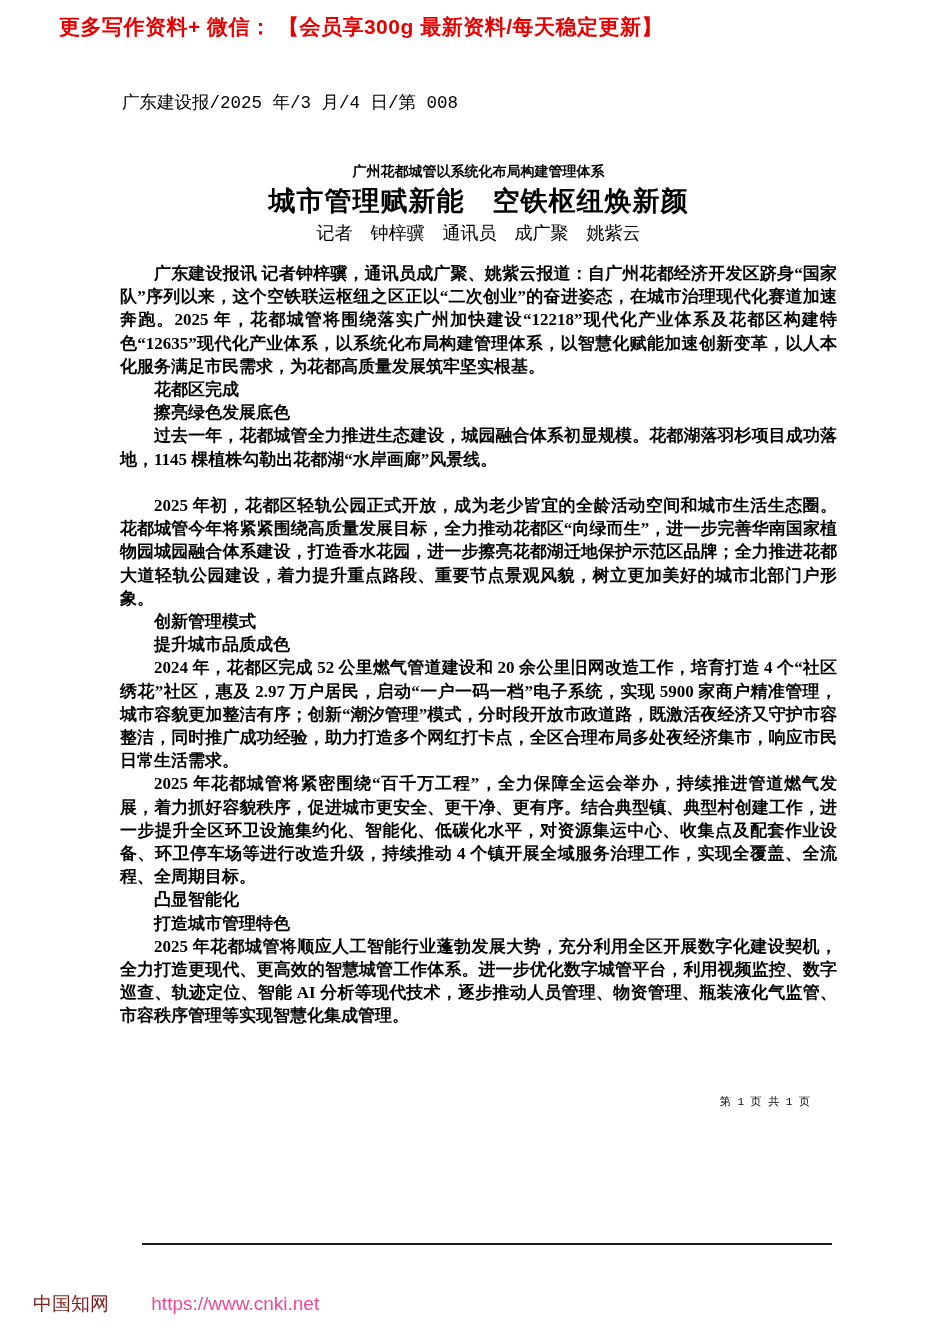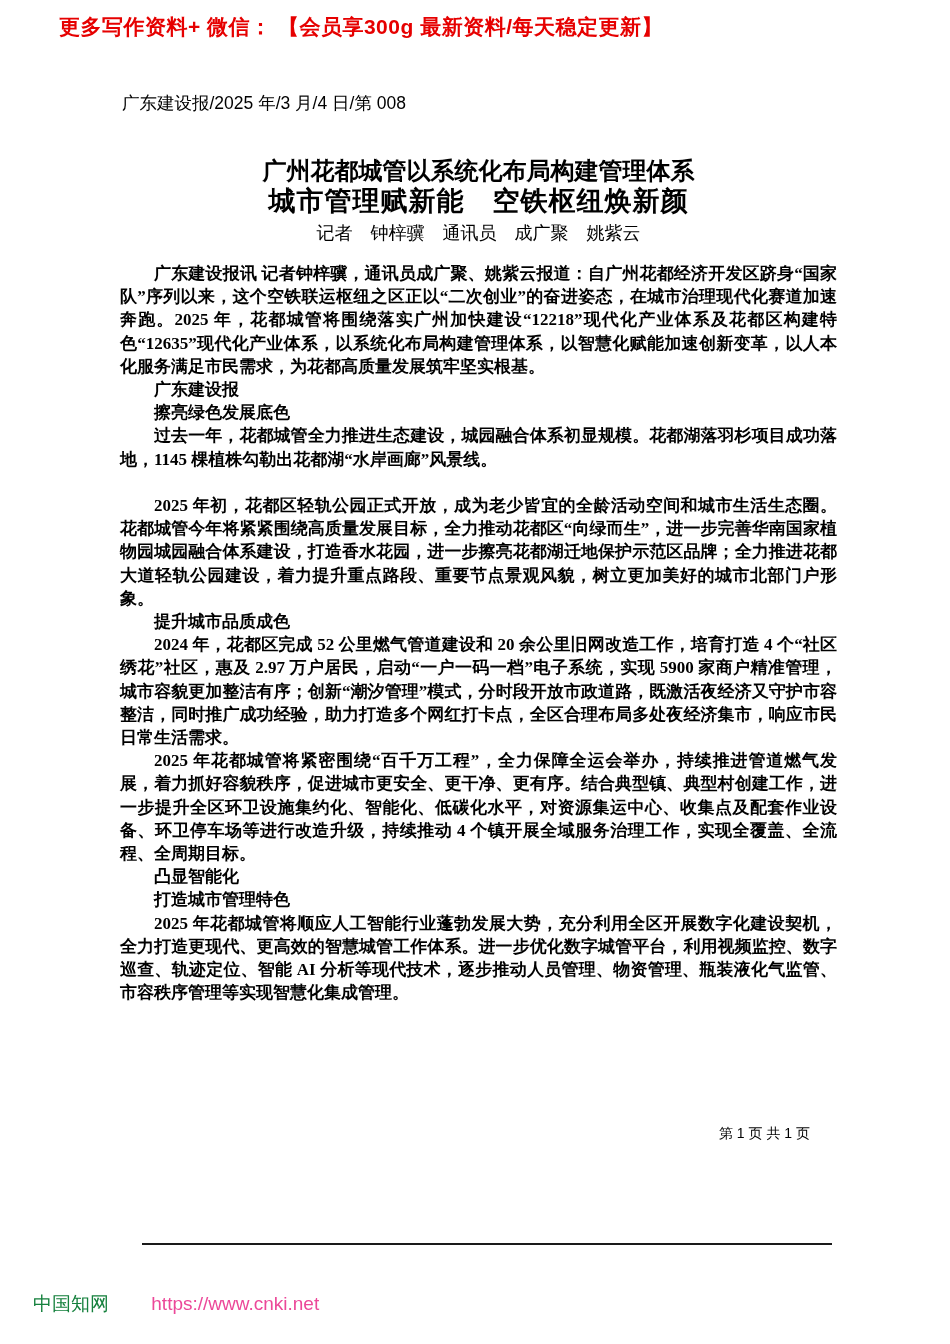--- a/index.html
+++ b/index.html
@@ -12,79 +12,79 @@
     color: #000;
   }
   .banner {
     position: absolute; left: 59px; top: 13px;
     font-size: 21px; font-weight: bold;
     letter-spacing: 0.5px;
     white-space: nowrap;
   }
   .doc-header {
     position: absolute; left: 122px; top: 90px;
-    font-family: Liberation Sans, sans-serif;
+    font-family: Liberation Mono, monospace;
     font-size: 17.5px; line-height: 26px;
   }
   .title-block {
     position: absolute; left: 120px; top: 160px; width: 717px;
     text-align: center;
   }
-  .subtitle { font-size: 24px; font-weight: bold; line-height: 22px; }
+  .subtitle { font-size: 14px; font-weight: bold; line-height: 22px; }
   .main-title { font-size: 27px; font-weight: bold; line-height: 32px; margin-top: 3px; letter-spacing: 1px; }
   .byline { font-size: 18px; line-height: 22px; margin-top: 5px; text-align: center; }
   .article {
     position: absolute; left: 120px; top: 262px; width: 717px;
     font-family: "Liberation Serif", "DejaVu Sans", sans-serif;
     font-size: 17px; line-height: 23.2px;
     text-align: justify;
   }
   .article p { margin: 0; padding: 0; }
   .article p.para, .article p.heading { text-indent: 2em; font-weight: bold; }
   .article p.spacer { height: 23.2px; }
   .page-footer {
     position: absolute; right: 140px; top: 1094px;
-    font-family: Liberation Sans, sans-serif;
-    font-size: 14px;
-    margin-top: 31px;
+    font-family: Liberation Mono, monospace;
+    font-size: 11px;
   }
   .divider {
     position: absolute; left: 142px; top: 1243px;
     width: 690px; height: 2px; background: #1a1a1a;
   }
   .watermark {
     position: absolute; left: 33px; top: 1291px;
     font-size: 19px; white-space: nowrap;
   }
-  .wm-name { color: #15803d; margin-top: 13px; }
+  .wm-name { color: #7f1d1d; margin-top: 13px; }
   .wm-url  { color: #ec4899; margin-left: 37px; }
 </style>
 </head>
 <body>
 
 <div class="banner" style="color: rgb(230, 0, 0);">更多写作资料+ 微信： 【会员享300g 最新资料/每天稳定更新】</div>
 
 <div class="doc-header">
   <div>广东建设报/2025 年/3 月/4 日/第 008</div>
 </div>
 
 <div class="title-block">
   <div class="subtitle">广州花都城管以系统化布局构建管理体系</div>
   <div class="main-title">城市管理赋新能　空铁枢纽焕新颜</div>
   <div class="byline">记者　钟梓骥　通讯员　成广聚　姚紫云</div>
 </div>
 
 <div class="article">
 
 <p class="para">广东建设报讯 记者钟梓骥，通讯员成广聚、姚紫云报道：自广州花都经济开发区跻身“国家队”序列以来，这个空铁联运枢纽之区正以“二次创业”的奋进姿态，在城市治理现代化赛道加速奔跑。2025 年，花都城管将围绕落实广州加快建设“12218”现代化产业体系及花都区构建特色“12635”现代化产业体系，以系统化布局构建管理体系，以智慧化赋能加速创新变革，以人本化服务满足市民需求，为花都高质量发展筑牢坚实根基。</p>
-    <p class="heading">广东建设报</p>
+    <p class="heading">花都区完成</p>
     <p class="heading">擦亮绿色发展底色</p>
     <p class="para">过去一年，花都城管全力推进生态建设，城园融合体系初显规模。花都湖落羽杉项目成功落地，1145 棵植株勾勒出花都湖“水岸画廊”风景线。</p>
     <p class="spacer"></p>
     <p class="para">2025 年初，花都区轻轨公园正式开放，成为老少皆宜的全龄活动空间和城市生活生态圈。花都城管今年将紧紧围绕高质量发展目标，全力推动花都区“向绿而生”，进一步完善华南国家植物园城园融合体系建设，打造香水花园，进一步擦亮花都湖迁地保护示范区品牌；全力推进花都大道轻轨公园建设，着力提升重点路段、重要节点景观风貌，树立更加美好的城市北部门户形象。</p>
+    <p class="heading">创新管理模式</p>
     <p class="heading">提升城市品质成色</p>
     <p class="para">2024 年，花都区完成 52 公里燃气管道建设和 20 余公里旧网改造工作，培育打造 4 个“社区绣花”社区，惠及 2.97 万户居民，启动“一户一码一档”电子系统，实现 5900 家商户精准管理，城市容貌更加整洁有序；创新“潮汐管理”模式，分时段开放市政道路，既激活夜经济又守护市容整洁，同时推广成功经验，助力打造多个网红打卡点，全区合理布局多处夜经济集市，响应市民日常生活需求。</p>
     <p class="para">2025 年花都城管将紧密围绕“百千万工程”，全力保障全运会举办，持续推进管道燃气发展，着力抓好容貌秩序，促进城市更安全、更干净、更有序。结合典型镇、典型村创建工作，进一步提升全区环卫设施集约化、智能化、低碳化水平，对资源集运中心、收集点及配套作业设备、环卫停车场等进行改造升级，持续推动 4 个镇开展全域服务治理工作，实现全覆盖、全流程、全周期目标。</p>
     <p class="heading">凸显智能化</p>
     <p class="heading">打造城市管理特色</p>
     <p class="para">2025 年花都城管将顺应人工智能行业蓬勃发展大势，充分利用全区开展数字化建设契机，全力打造更现代、更高效的智慧城管工作体系。进一步优化数字城管平台，利用视频监控、数字巡查、轨迹定位、智能 AI 分析等现代技术，逐步推动人员管理、物资管理、瓶装液化气监管、市容秩序管理等实现智慧化集成管理。</p>
   </div>
 
 <div class="page-footer">第 1 页 共 1 页</div>
 

